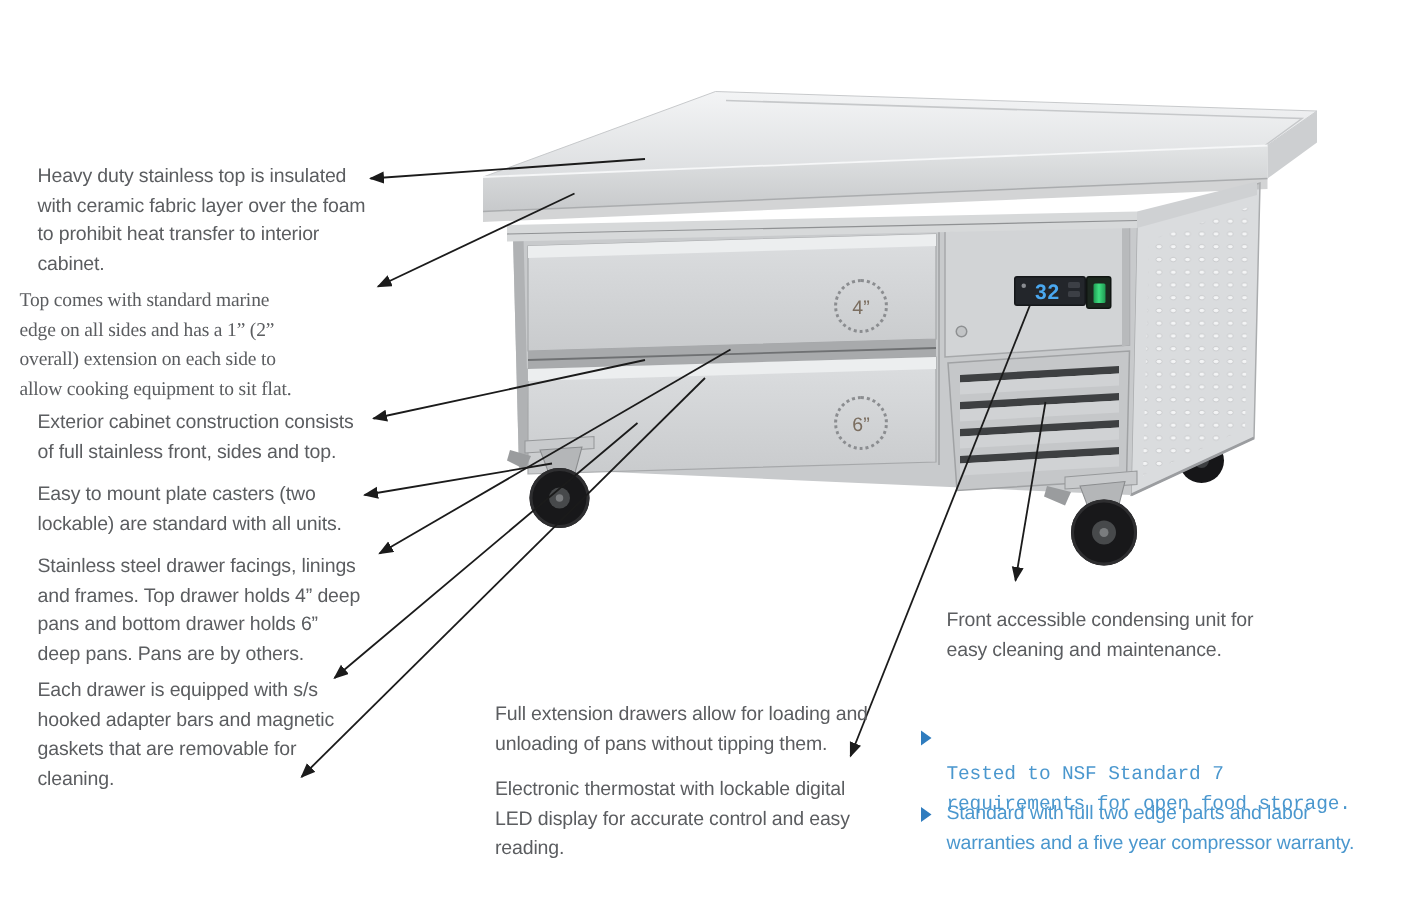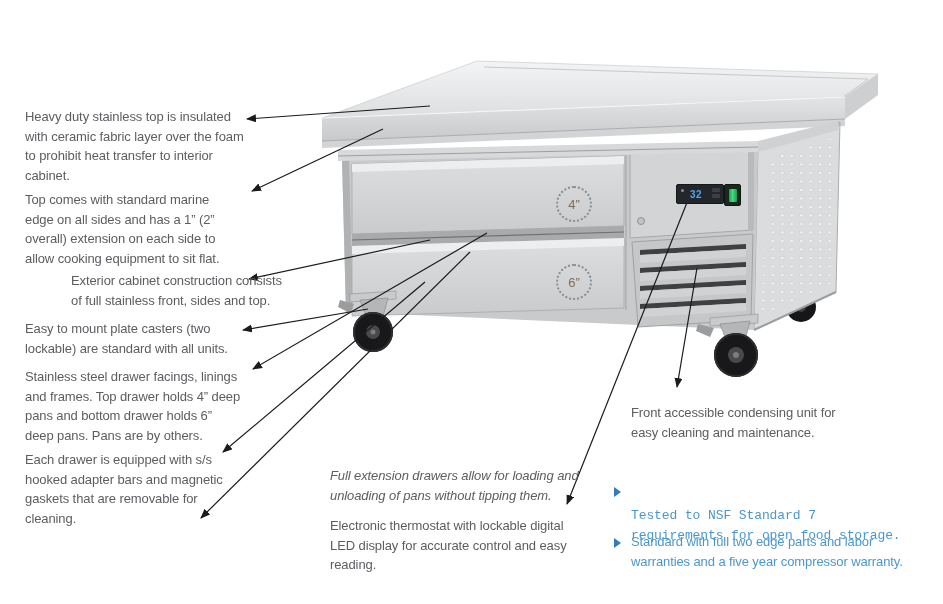--- a/index.html
+++ b/index.html
@@ -20,21 +20,21 @@
   .label-circle{
     position:absolute;width:32px;height:32px;border:2px dotted #8b8d90;border-radius:50%;
     display:flex;align-items:center;justify-content:center;
     color:#7b6e60;font-size:13px;background:rgba(255,255,255,0.0);
   }
   .lcd{
     position:absolute;left:676px;top:184px;width:46px;height:18px;
     background:#23262b;border-radius:2px;border:1px solid #15171a;
     display:flex;align-items:center;
   }
-  .lcd .val{color:#4aa8f0;font-size:10px;font-weight:bold;margin-left:13px;letter-spacing:0.5px;}
+  .lcd .val{color:#4aa8f0;font-size:14px;font-weight:bold;margin-left:13px;letter-spacing:0.5px;}
   .lcd .btns{position:absolute;right:3px;top:3px;display:flex;flex-direction:column;gap:2px;}
   .lcd .btns i{display:block;width:8px;height:4px;background:#3c3f45;border-radius:1px;}
   .lcd .led{position:absolute;left:4px;top:4px;width:3px;height:3px;border-radius:50%;background:#8a8d92;}
   .pswitch{
     position:absolute;left:724px;top:184px;width:15px;height:20px;
     background:#1c281f;border-radius:2px;border:1px solid #101512;
     display:flex;align-items:center;justify-content:center;
   }
   .pswitch i{display:block;width:8px;height:13px;border-radius:1px;
     background:linear-gradient(90deg,#1f9a52,#3fe081 45%,#1f9a52);}
@@ -179,38 +179,38 @@
       </span>
   </div>
   <div class="pswitch">
       <i></i>
     </div>
 
   <div class="para" style="left:25px;top:107px;width:225px;">Heavy duty stainless top is insulated
 with ceramic fabric layer over the foam
 to prohibit heat transfer to interior
 cabinet.</div>
-  <div class="para" style="left:25px;top:190px;width:225px;">Top comes with standard marine
+  <div class="para" style="left:13px;top:190px;width:225px;font-family:Liberation Serif, serif;">Top comes with standard marine
 edge on all sides and has a 1” (2”
 overall) extension on each side to
 allow cooking equipment to sit flat.</div>
-  <div class="para" style="left:25px;top:271px;width:225px;margin-left:46px;">Exterior cabinet construction consists
+  <div class="para" style="left:25px;top:271px;width:225px;">Exterior cabinet construction consists
 of full stainless front, sides and top.</div>
   <div class="para" style="left:25px;top:319px;width:225px;">Easy to mount plate casters (two
 lockable) are standard with all units.</div>
   <div class="para" style="left:25px;top:367px;width:225px;">Stainless steel drawer facings, linings
 and frames. Top drawer holds 4” deep
 pans and bottom drawer holds 6”
 deep pans. Pans are by others.</div>
   <div class="para" style="left:25px;top:450px;width:225px;">Each drawer is equipped with s/s
 hooked adapter bars and magnetic
 gaskets that are removable for
 cleaning.</div>
 
-  <div class="para" style="left:330px;top:466px;width:265px;font-style:italic;">Full extension drawers allow for loading and
+  <div class="para" style="left:330px;top:466px;width:265px;">Full extension drawers allow for loading and
 unloading of pans without tipping them.</div>
   <div class="para" style="left:330px;top:516px;width:265px;">Electronic thermostat with lockable digital
 LED display for accurate  control and easy
 reading.</div>
 
   <div class="para" style="left:631px;top:403px;width:285px;">Front accessible condensing unit for
 easy cleaning and maintenance.</div>
 
   <span class="bullet-tri" style="left:614px;top:487px;"></span>
   <div class="para blue" style="left:631px;top:506px;width:285px;font-family:Liberation Mono, monospace;">Tested to NSF Standard 7

